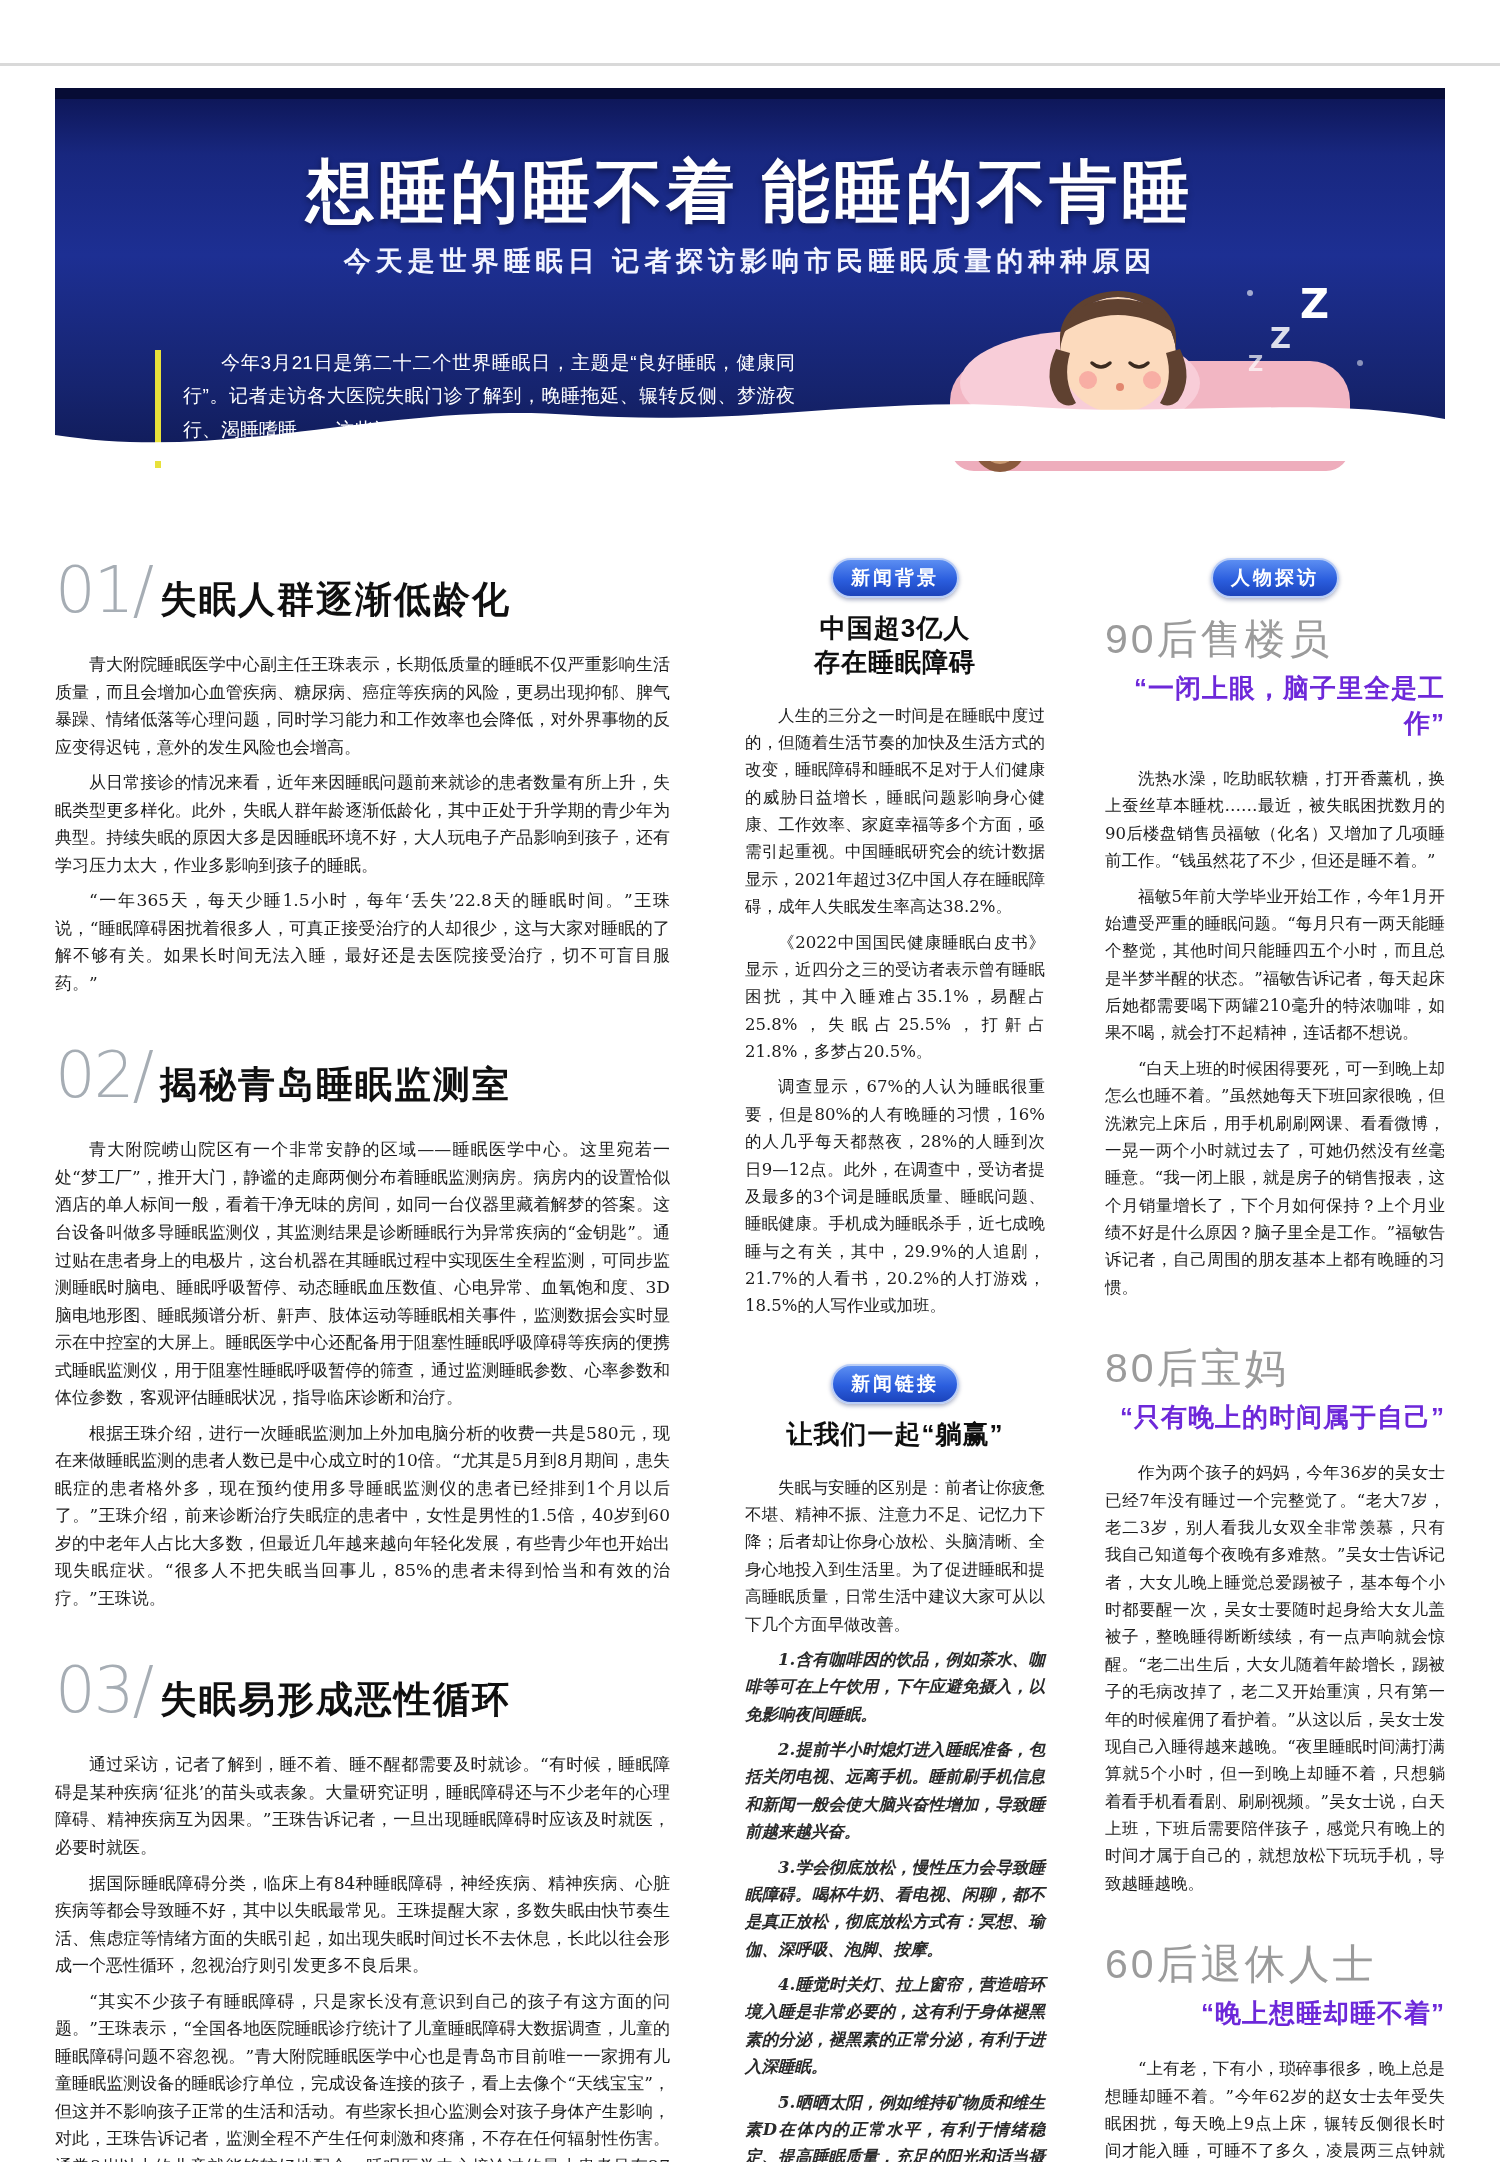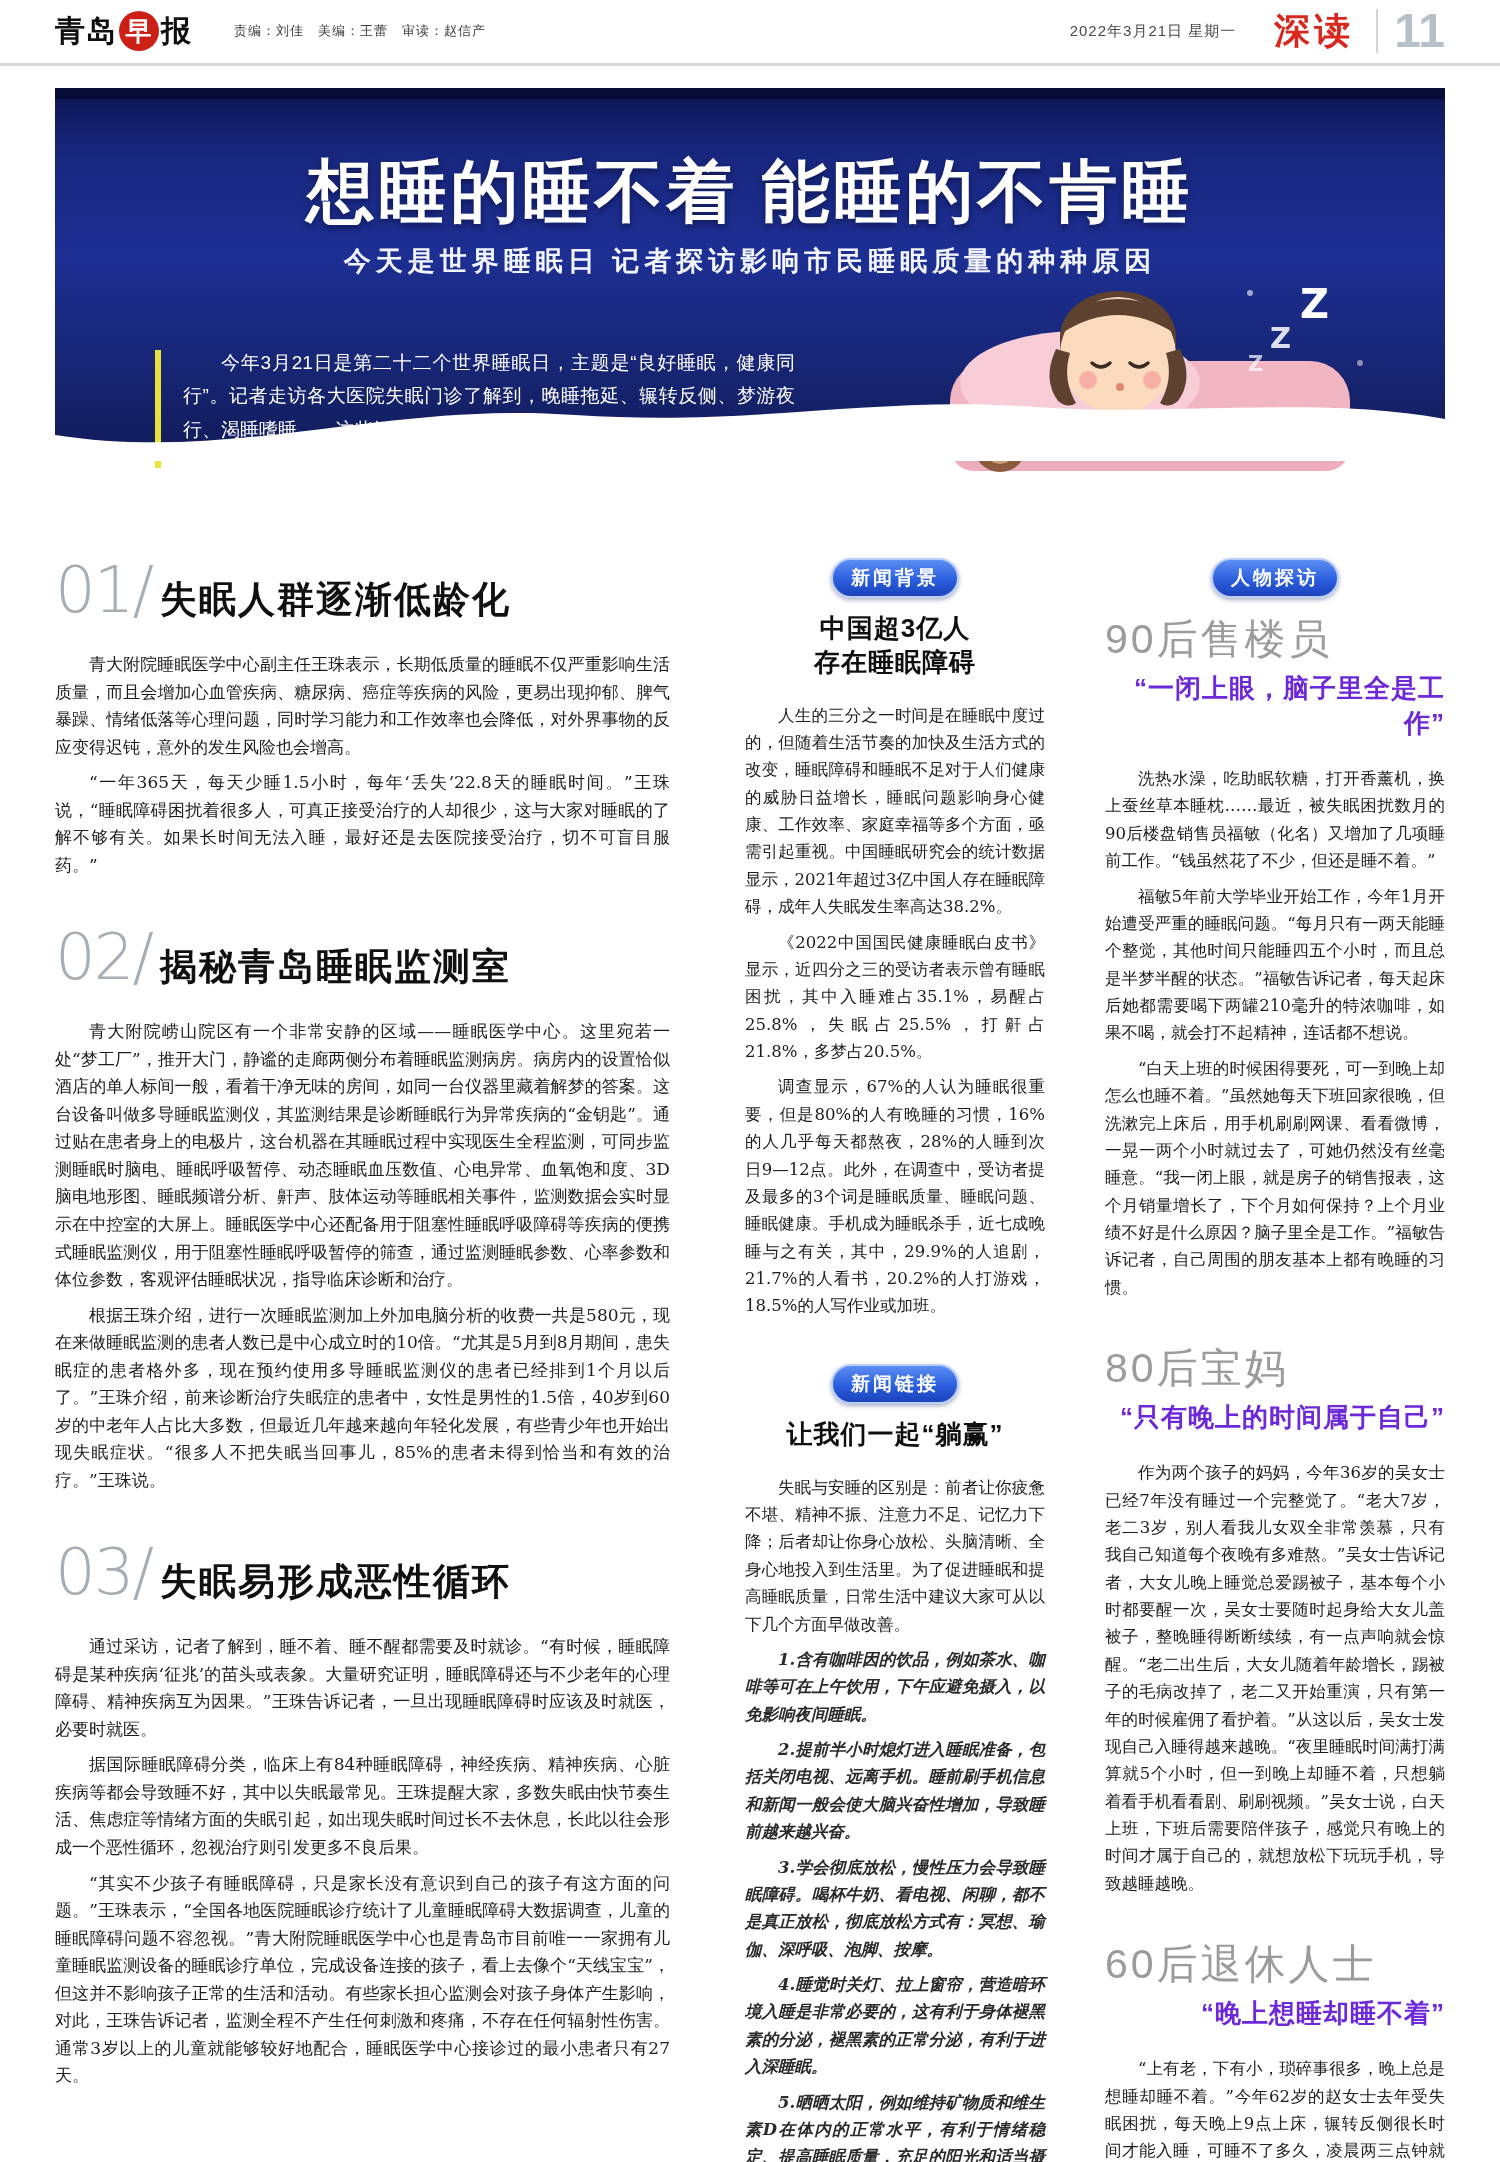--- a/index.html
+++ b/index.html
@@ -52,34 +52,20 @@
   .profile-title.first{margin-top:6px;}
   .profile-quote{text-align:right;font-size:26px;font-weight:900;color:#6d28d9;letter-spacing:1px;margin:0 0 24px;}
   
   .zzz{fill:#ffffff;font-family:"DejaVu Sans",sans-serif;font-weight:900;}
 </style>
 </head>
 <body>
 
 <div class="page">
 
-  <div class="hdr">
-    <div class="logo">
-      <span>青岛</span>
-        <span class="circ">早</span>
-        <span>报</span>
-    </div>
-    <div class="hdr-credits">责编：刘佳　美编：王蕾　审读：赵信产</div>
-    <div class="hdr-right">
-      <div class="hdr-date">2022年3月21日  星期一</div>
-      <div class="hdr-section">深读</div>
-      <div class="hdr-divider"></div>
-      <div class="hdr-pagenum">11</div>
-    </div>
-  </div>
   <div class="hdr-rule"></div>
 
   <div class="banner">
     <div class="banner-topstrip"></div>
     <h1 class="banner-title">想睡的睡不着 能睡的不肯睡</h1>
     <div class="banner-sub">今天是世界睡眠日  记者探访影响市民睡眠质量的种种原因</div>
     <div class="lede">
       <div class="lede-bar"></div>
       <p class="lede-text">今年3月21日是第二十二个世界睡眠日，主题是“良好睡眠，健康同行”。记者走访各大医院失眠门诊了解到，晚睡拖延、辗转反侧、梦游夜行、渴睡嗜睡……这些问题已经成为影响市民睡眠的主因。</p>
     </div>
@@ -129,20 +115,21 @@
   </div>
 
   <div class="main">
 
     <div class="col1">
       <div class="sec-head first">
         <span class="sec-num">01/</span>
         <span class="sec-title">失眠人群逐渐低龄化</span>
       </div>
       <p class="body">青大附院睡眠医学中心副主任王珠表示，长期低质量的睡眠不仅严重影响生活质量，而且会增加心血管疾病、糖尿病、癌症等疾病的风险，更易出现抑郁、脾气暴躁、情绪低落等心理问题，同时学习能力和工作效率也会降低，对外界事物的反应变得迟钝，意外的发生风险也会增高。</p>
+      <p class="body">从日常接诊的情况来看，近年来因睡眠问题前来就诊的患者数量有所上升，失眠类型更多样化。此外，失眠人群年龄逐渐低龄化，其中正处于升学期的青少年为典型。持续失眠的原因大多是因睡眠环境不好，大人玩电子产品影响到孩子，还有学习压力太大，作业多影响到孩子的睡眠。</p>
       <p class="body">“一年365天，每天少睡1.5小时，每年‘丢失’22.8天的睡眠时间。”王珠说，“睡眠障碍困扰着很多人，可真正接受治疗的人却很少，这与大家对睡眠的了解不够有关。如果长时间无法入睡，最好还是去医院接受治疗，切不可盲目服药。”</p>
 
       <div class="sec-head">
         <span class="sec-num">02/</span>
         <span class="sec-title">揭秘青岛睡眠监测室</span>
       </div>
       <p class="body">青大附院崂山院区有一个非常安静的区域——睡眠医学中心。这里宛若一处“梦工厂”，推开大门，静谧的走廊两侧分布着睡眠监测病房。病房内的设置恰似酒店的单人标间一般，看着干净无味的房间，如同一台仪器里藏着解梦的答案。这台设备叫做多导睡眠监测仪，其监测结果是诊断睡眠行为异常疾病的“金钥匙”。通过贴在患者身上的电极片，这台机器在其睡眠过程中实现医生全程监测，可同步监测睡眠时脑电、睡眠呼吸暂停、动态睡眠血压数值、心电异常、血氧饱和度、3D脑电地形图、睡眠频谱分析、鼾声、肢体运动等睡眠相关事件，监测数据会实时显示在中控室的大屏上。睡眠医学中心还配备用于阻塞性睡眠呼吸障碍等疾病的便携式睡眠监测仪，用于阻塞性睡眠呼吸暂停的筛查，通过监测睡眠参数、心率参数和体位参数，客观评估睡眠状况，指导临床诊断和治疗。</p>
       <p class="body">根据王珠介绍，进行一次睡眠监测加上外加电脑分析的收费一共是580元，现在来做睡眠监测的患者人数已是中心成立时的10倍。“尤其是5月到8月期间，患失眠症的患者格外多，现在预约使用多导睡眠监测仪的患者已经排到1个月以后了。”王珠介绍，前来诊断治疗失眠症的患者中，女性是男性的1.5倍，40岁到60岁的中老年人占比大多数，但最近几年越来越向年轻化发展，有些青少年也开始出现失眠症状。“很多人不把失眠当回事儿，85%的患者未得到恰当和有效的治疗。”王珠说。</p>
 
       <div class="sec-head">

